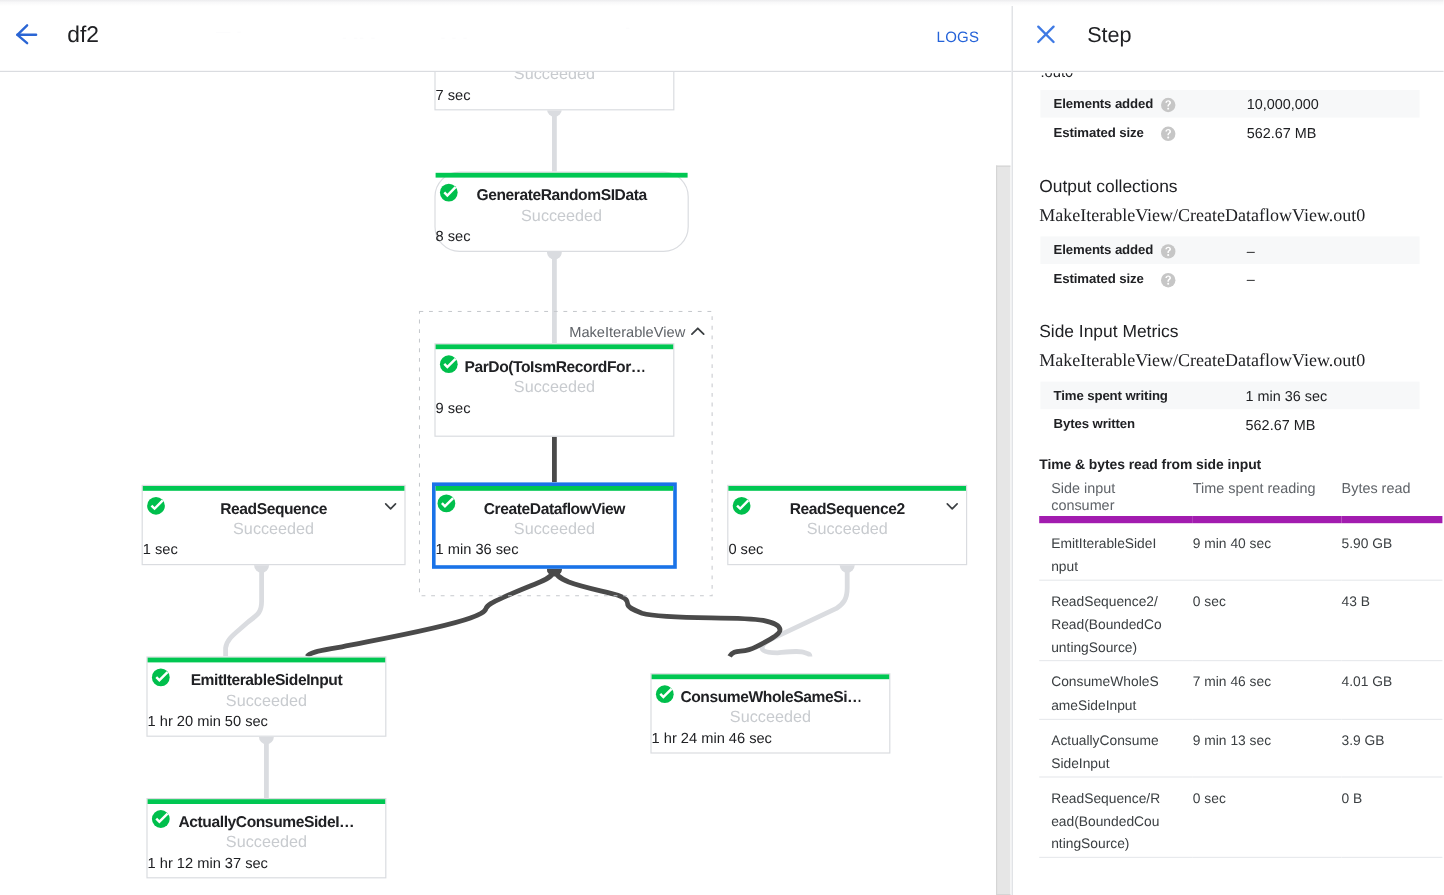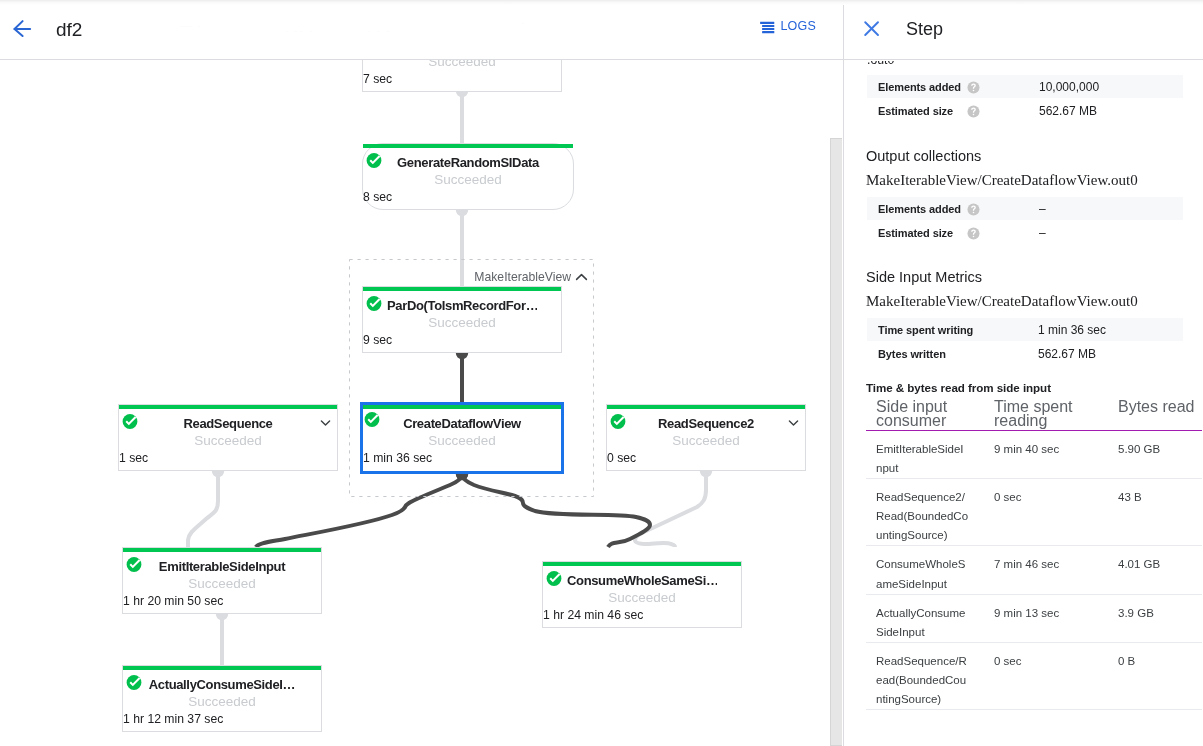--- a/index.html
+++ b/index.html
@@ -14,21 +14,21 @@
 
   
   .topbar { position:absolute; left:0; top:0; width:843px; height:60px;
             border-bottom:1px solid #dadce0; background:#fff;padding-left:44px; }
   .back-btn { position:absolute; left:12px; top:18px; width:22px; height:22px;
               cursor:pointer; }
   .page-title { position:absolute; left:56px; top:19px; font-size:19px;
                 line-height:22px; color:#202124; font-weight:400; letter-spacing:0; }
   .ghost { position:absolute; color:#fcfcfd; font-size:12px; line-height:14px; white-space:nowrap; letter-spacing:1px; }
   .logs-btn { position:absolute; right:27px; top:20px; height:14px; display:flex;
-              align-items:flex-start; gap:5px; cursor:pointer; }
+              align-items:flex-end; gap:5px; cursor:pointer;flex-direction:column; }
   .logs-label { color:#2563d9; font-size:12.5px; font-weight:500; letter-spacing:0.2px; line-height:13px; }
 
   
   .canvas { position:absolute; left:0; top:60px; width:843px; height:686px;
             overflow:hidden; background:#fff; }
   .gsvg { position:absolute; left:0; top:0; }
 
   .node { position:absolute; background:#fff; border:1px solid #dadce0;
           box-sizing:border-box; }
   .node .topbar-accent { position:absolute; left:0; top:0; right:0; height:4px; background:#00c752; }
@@ -72,22 +72,22 @@
   .mrow .mhelp { position:absolute; left:100px; top:6px; width:13px; height:13px; }
   .mrow .mvalue { position:absolute; left:172px; top:5px; color:#202124;
                   font-size:12px; line-height:14px; }
 
   .sec-h { position:absolute; font-size:14.5px; color:#202124; font-weight:400; line-height:20px; }
   .sec-sub { position:absolute; font-size:15px; color:#202124; line-height:17px;font-family:Liberation Serif, serif; }
   .tbl-title { position:absolute; font-size:11.6px; font-weight:700; color:#202124;
                letter-spacing:-0.05px; line-height:16px; }
 
   .sitbl { position:absolute; left:22px; width:336px; border-collapse:collapse; table-layout:fixed; }
-  .sitbl th { font-size:16px; font-weight:400; color:#5f6368; text-align:left;
-              vertical-align:top; padding:0 14px 2px 0; border-bottom:1px solid #a21caf;
+  .sitbl th { font-size:12px; font-weight:400; color:#5f6368; text-align:left;
+              vertical-align:top; padding:0 14px 2px 0; border-bottom:6px solid #a21caf;
               line-height:14px; }
   .sitbl td { font-size:11.5px; color:#3c4043; text-align:left; vertical-align:top;
               padding:9px 14px 0 0; border-bottom:1px solid #e8eaed; line-height:19.1px;
               word-break:break-all; }
   .sitbl .c0 { width:128px; padding-left:10px; padding-right:25px; }
   .sitbl .c1 { width:124px; }
   .sitbl .c2 { width:84px; padding-right:0; }
 </style>
 </head>
 <body>
@@ -151,21 +151,21 @@
         <div class="node" style="left: 362px; top: 83px; width: 212px; height: 67px; border-radius: 21px;">
           <div class="topbar-accent"></div>
           <span class="node-check"><svg width="19" height="19" viewBox="0 0 19 19">
               <circle cx="9" cy="9.5" r="7.4" fill="#00bf4c"></circle>
               <path d="M7.8 13.3L4.5 10.0l1.45-1.45 1.85 1.85 6.1-6.1 1.45 1.45z" fill="#fff"></path>
             </svg></span>
           <div class="node-name">GenerateRandomSIData</div>
           <div class="node-status">Succeeded</div>
           <div class="node-time">8 sec</div>
         </div>
-        <div class="node" style="left: 362px; top: 226px; width: 200px; height: 67px;">
+        <div class="node" style="left: 362px; top: 226px; width: 200px; height: 78px;">
           <div class="topbar-accent"></div>
           <span class="node-check"><svg width="19" height="19" viewBox="0 0 19 19">
               <circle cx="9" cy="9.5" r="7.4" fill="#00bf4c"></circle>
               <path d="M7.8 13.3L4.5 10.0l1.45-1.45 1.85 1.85 6.1-6.1 1.45 1.45z" fill="#fff"></path>
             </svg></span>
           <div class="node-name">ParDo(ToIsmRecordFor…</div>
           <div class="node-status">Succeeded</div>
           <div class="node-time">9 sec</div>
         </div>
         <div class="node selected" style="left: 360px; top: 342px; width: 204px; height: 72px;">

